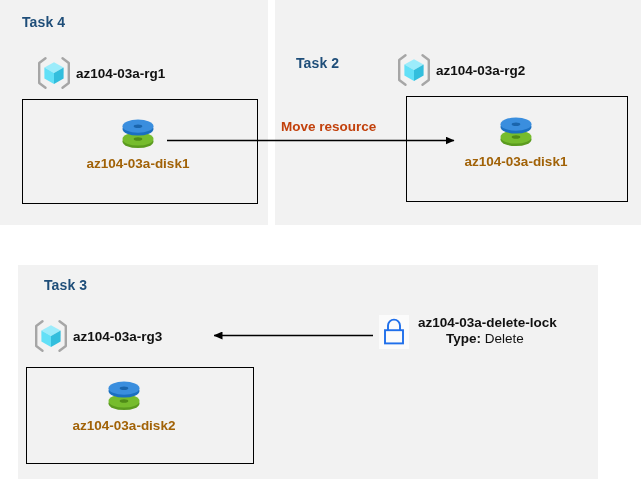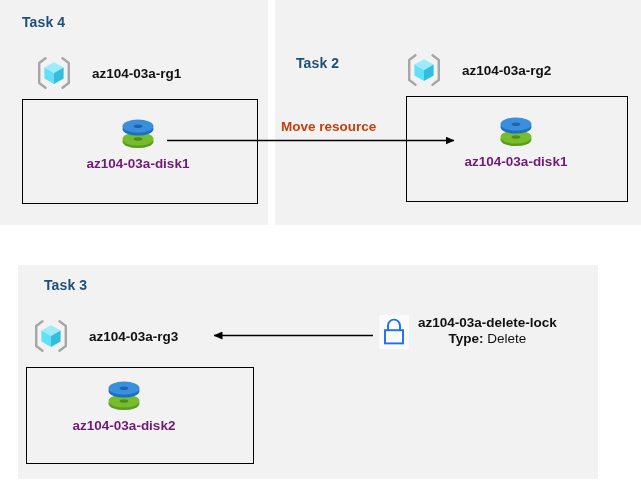--- a/index.html
+++ b/index.html
@@ -40,25 +40,25 @@
   }
   #title-task1 { left: 22px;  top: 14px;  }
   #title-task2 { left: 296px; top: 11px; margin-top: 44px;  }
   #title-task3 { left: 20px;  top: 277px; margin-left: 24px; }
 
   
   .rg-row {
     position: absolute;
     display: flex;
     align-items: center;
-    gap: 20px;
+    gap: 4px;
     white-space: nowrap;
   }
   #rg-row-1 { left: 36px;  top: 55px;  }
-  #rg-row-2 { left: 406px; top: 52px; justify-content: center;  }
+  #rg-row-2 { left: 396px; top: 52px; justify-content: center;  }
   #rg-row-3 { left: 33px;  top: 318px; }
 
   .rg-icon { width: 36px; height: 36px; display: block; flex: 0 0 auto; }
   .rg-label {
     font-size: 13.5px;
     font-weight: bold;
     color: #111111;
   }
 
   
@@ -82,21 +82,21 @@
   }
   #disk-group-1 { left: 63px;  top: 110px; width: 150px; }
   #disk-group-2 { left: 436px; top: 108px; width: 160px; }
   #disk-group-3 { left: 49px;  top: 372px; width: 150px; }
 
   .disk-icon { width: 46px; height: 42px; display: block; }
   .disk-label {
     margin-top: 4px;
     font-size: 13.5px;
     font-weight: bold;
-    color: #701a75;
+    color: #a16207;
   }
 
   
   .arrow-layer {
     position: absolute;
     inset: 0;
     pointer-events: none;
   }
 
   
@@ -122,29 +122,30 @@
   .lock-icon-wrap {
     width: 30px;
     height: 34px;
     background: #fbfbfb;
     display: flex;
     align-items: center;
     justify-content: center;
     flex: 0 0 auto;
   }
   .lock-icon { width: 26px; height: 30px; display: block; }
-  .lock-text { display: flex; flex-direction: column; line-height: 1.22; align-items: center; }
+  .lock-text { display: flex; flex-direction: column; line-height: 1.22; }
   .lock-name {
     font-size: 13.5px;
     font-weight: bold;
     color: #111111;
   }
   .lock-type-line {
     font-size: 13.5px;
     color: #111111;
+    margin-left: 28px;
   }
   .lock-type-key { font-weight: bold; }
   .lock-type-val { font-weight: normal; }
 </style>
 </head>
 <body>
 
 <div class="canvas">
 
   <div class="panel" id="panel-task1"></div>

